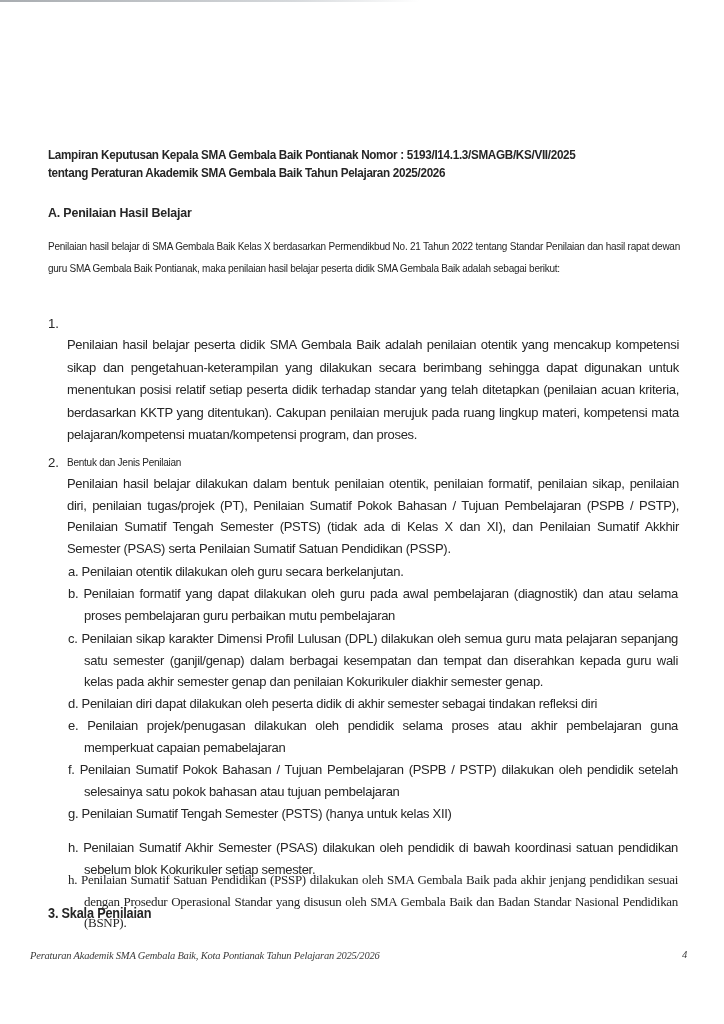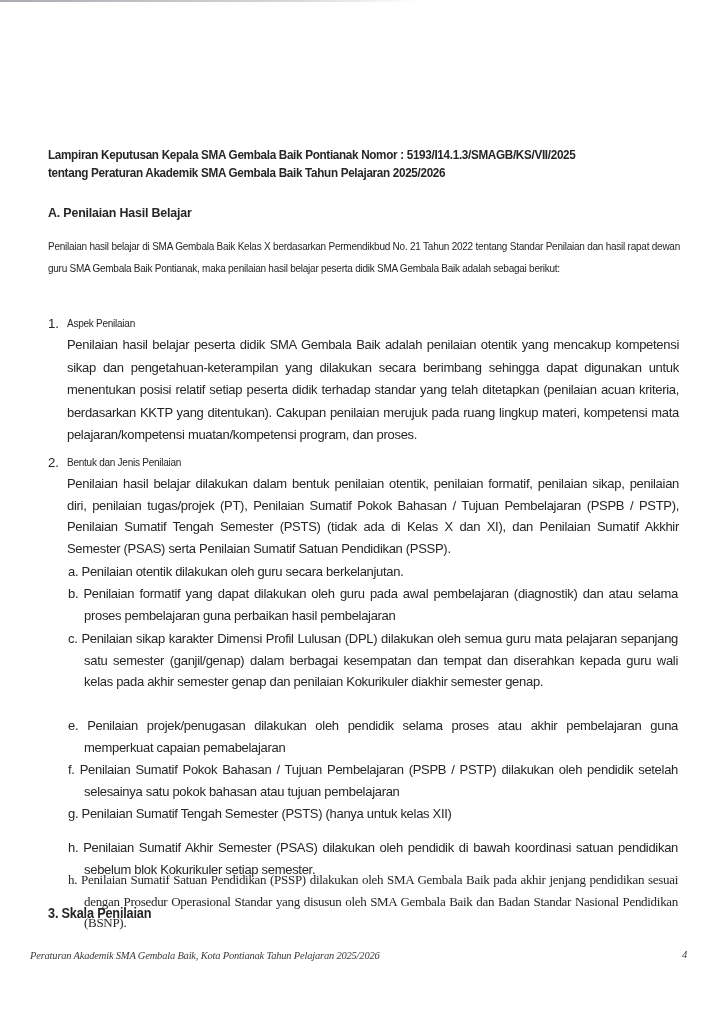--- a/index.html
+++ b/index.html
@@ -104,35 +104,37 @@
 <div class="page">
 
   <div class="abs title-line" style="top:147px;">Lampiran Keputusan Kepala SMA Gembala Baik Pontianak  Nomor : 5193/I14.1.3/SMAGB/KS/VII/2025</div>
   <div class="abs title-line" style="top:165px;">tentang  Peraturan Akademik SMA  Gembala Baik  Tahun Pelajaran 2025/2026</div>
 
   <div class="abs section-heading" style="left:48px; top:205px;">A.  Penilaian Hasil Belajar</div>
 
   <div class="abs para" style="left:48px; top:236px; width:632px;">Penilaian hasil belajar di SMA Gembala Baik Kelas X berdasarkan Permendikbud  No. 21 Tahun 2022 tentang Standar Penilaian  dan  hasil rapat dewan guru SMA Gembala Baik Pontianak, maka penilaian hasil belajar peserta didik SMA Gembala Baik adalah sebagai berikut:</div>
 
   <div class="list-marker" style="left:48px; top:313px;">1.</div>
-  <div class="abs para" style="left:67px; top:313px; width:612px;">Aspek Penilaian</div>
   <div class="abs para-narrow" style="left:67px; top:334px; width:612px;">Penilaian hasil belajar peserta didik SMA Gembala Baik adalah penilaian otentik yang mencakup kompetensi sikap dan pengetahuan-keterampilan yang dilakukan secara berimbang sehingga dapat digunakan untuk menentukan posisi relatif setiap peserta didik terhadap standar yang telah ditetapkan (penilaian acuan kriteria, berdasarkan KKTP  yang ditentukan). Cakupan penilaian merujuk pada ruang lingkup materi, kompetensi mata pelajaran/kompetensi muatan/kompetensi program, dan proses.</div>
 
   <div class="list-marker" style="left:48px; top:452px;">2.</div>
   <div class="abs para" style="left:67px; top:452px; width:612px;">Bentuk dan Jenis  Penilaian</div>
   <div class="abs para-narrow" style="left:67px; top:473px; width:612px; line-height:21.5px;">Penilaian hasil belajar dilakukan dalam bentuk penilaian otentik, penilaian formatif, penilaian sikap, penilaian diri, penilaian tugas/projek (PT), Penilaian Sumatif Pokok Bahasan / Tujuan Pembelajaran (PSPB / PSTP), Penilaian Sumatif Tengah Semester (PSTS) (tidak ada di Kelas X dan XI), dan Penilaian Sumatif Akkhir Semester (PSAS) serta Penilaian Sumatif Satuan Pendidikan (PSSP).</div>
 
   <div class="sub-item" style="top:561px;">
     <span class="body"><span>a.</span> <span>Penilaian otentik dilakukan oleh guru secara berkelanjutan.</span></span>
   </div>
   <div class="sub-item" style="top:583px;">
-    <span class="body"><span>b.</span> <span>Penilaian formatif yang dapat dilakukan oleh guru pada awal pembelajaran (diagnostik) dan atau selama proses pembelajaran guna perbaikan hasil pembelajaran</span></span>
+    <span class="body"><span>b.</span> <span>Penilaian formatif yang dapat dilakukan oleh guru pada awal pembelajaran (diagnostik) dan atau selama proses pembelajaran guru perbaikan mutu pembelajaran</span></span>
   </div>
   <div class="sub-item" style="top:628px;">
     <span class="body"><span>c.</span> <span>Penilaian sikap karakter Dimensi Profil Lulusan (DPL) dilakukan oleh semua guru mata pelajaran sepanjang satu semester (ganjil/genap) dalam berbagai kesempatan dan tempat dan diserahkan kepada guru wali kelas pada akhir semester genap dan penilaian Kokurikuler diakhir semester genap.</span></span>
+  </div>
+  <div class="sub-item" style="top:693px;">
+    <span class="body"><span>d.</span> <span>Penilaian diri dapat dilakukan oleh peserta didik di akhir semester sebagai tindakan refleksi diri</span></span>
   </div>
   <div class="sub-item" style="top:715px;">
     <span class="body"><span>e.</span> <span>Penilaian projek/penugasan dilakukan oleh pendidik selama proses atau akhir pembelajaran guna memperkuat capaian pemabelajaran</span></span>
   </div>
   <div class="sub-item" style="top:759px;">
     <span class="body"><span>f.</span> <span>Penilaian Sumatif Pokok Bahasan / Tujuan Pembelajaran (PSPB / PSTP)  dilakukan oleh pendidik setelah selesainya satu pokok bahasan atau tujuan pembelajaran</span></span>
   </div>
   <div class="sub-item" style="top:803px;">
     <span class="body"><span>g.</span> <span>Penilaian Sumatif Tengah Semester (PSTS) (hanya untuk kelas XII)</span></span>
   </div>

